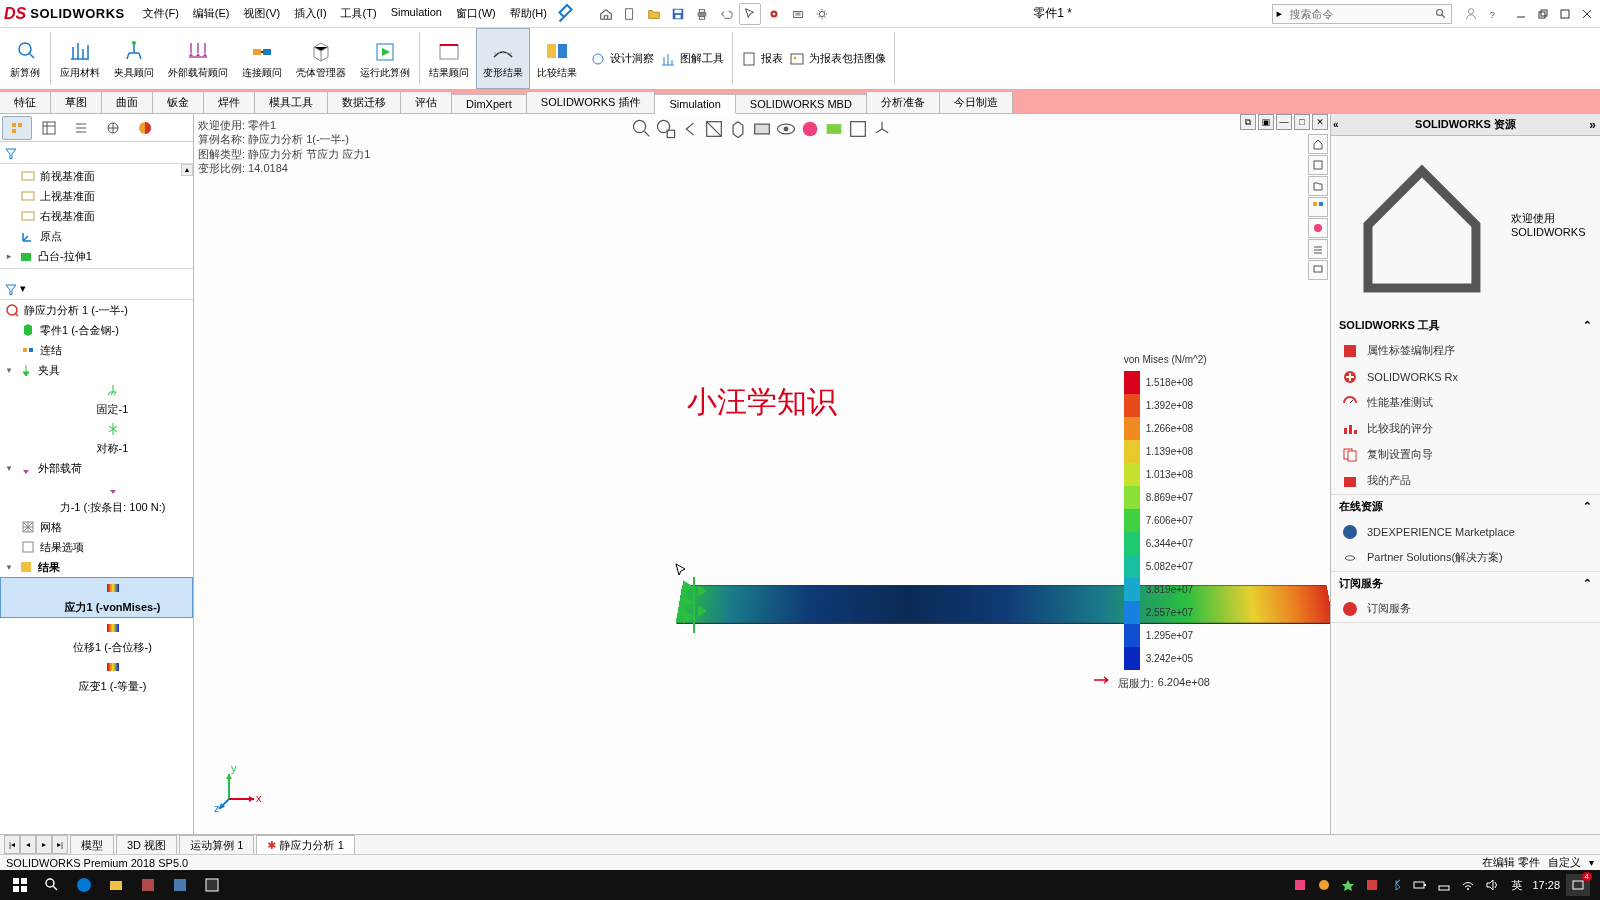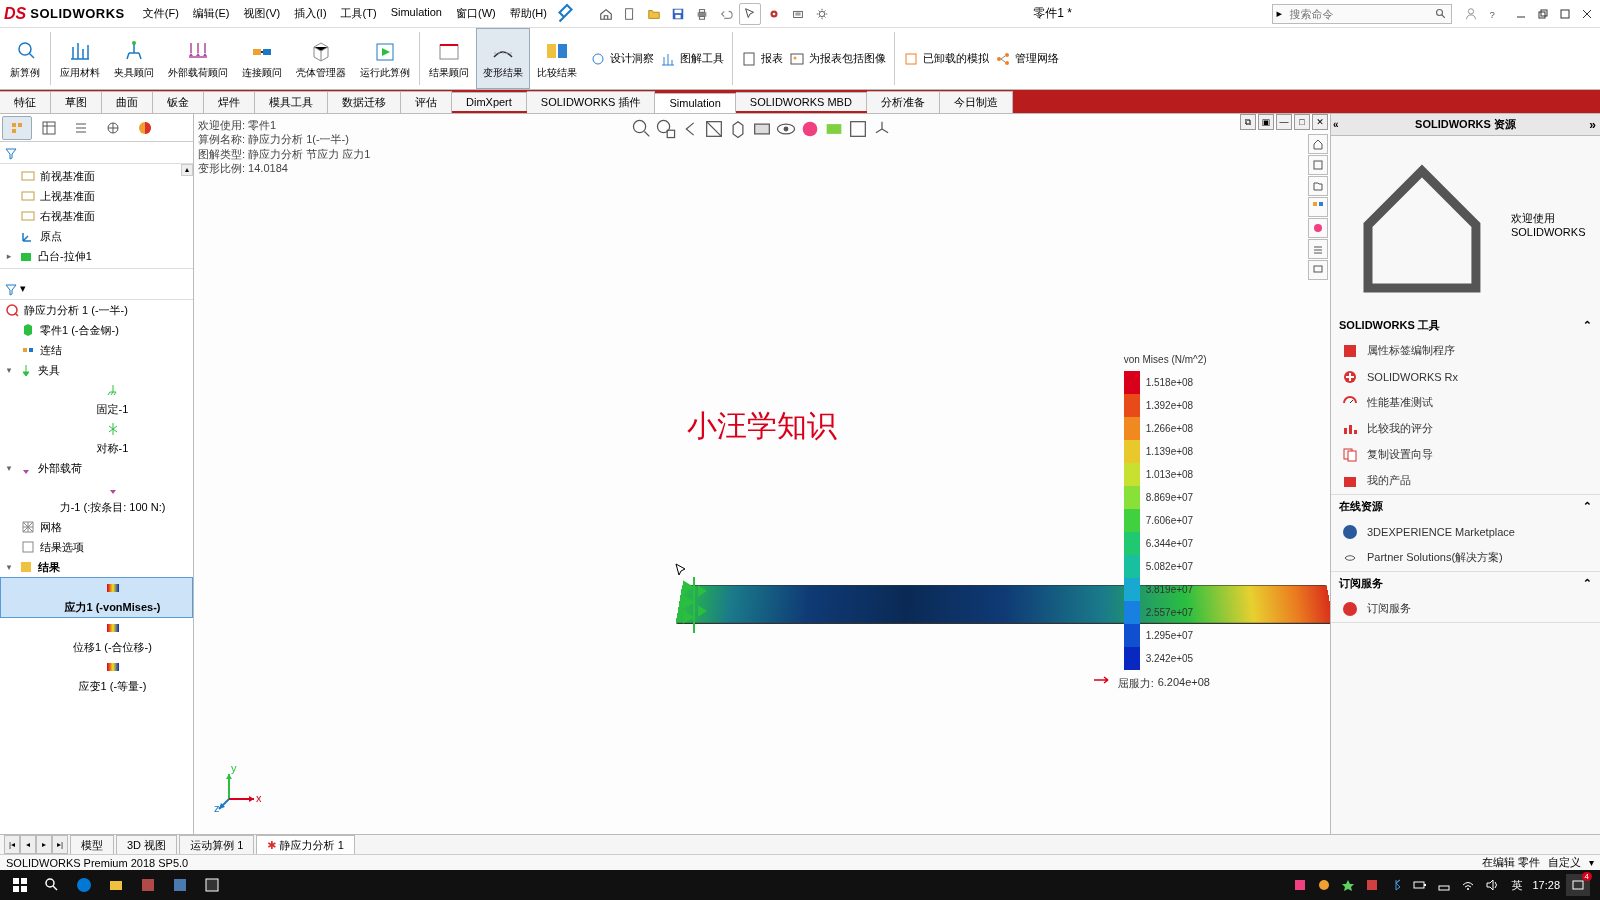--- a/index.html
+++ b/index.html
@@ -27,21 +27,21 @@
 .rbtn { display: flex; flex-direction: column; align-items: center; justify-content: center; padding: 2px 6px; cursor: pointer; min-width: 46px; border: 1px solid transparent; }
 .rbtn.active { background: #e0e8f0; border: 1px solid #9ab; }
 .rbtn .ricon { width: 26px; height: 26px; }
 .rbtn .rlabel { font-size: 10px; text-align: center; line-height: 1.1; margin-top: 2px; }
 .rsep { width: 1px; background: #ccc; margin: 4px 2px; }
 .rcol { display: flex; flex-direction: row; justify-content: center; gap: 2px; padding: 2px 4px; }
 .rrow-sm { display: flex; align-items: center; gap: 4px; cursor: pointer; padding: 1px 2px; font-size: 10px; }
 .rrow-sm .smicon { width: 16px; height: 16px; }
 
 
-.feature-tabs { height: 24px; background: #b91c1c; border-bottom: 1px solid #bbb; display: flex; align-items: center; }
+.feature-tabs { height: 24px; background: #fca5a5; border-bottom: 1px solid #bbb; display: flex; align-items: flex-end; }
 .ftab { padding: 3px 14px; border-right: 1px solid #bbb; border-top: 1px solid #bbb; background: #f5f5f5; cursor: pointer; font-size: 11px; display: flex; align-items: center; }
 .ftab.active { background: #fff; border-bottom: 1px solid #fff; position: relative; top: 1px; }
 
 
 .workspace { display: flex; height: calc(900px - 28px - 62px - 24px - 20px - 16px - 30px); }
 
 
 .left-panel { width: 194px; border-right: 1px solid #bbb; display: flex; flex-direction: column; background: #fff; }
 .panel-tabs { height: 28px; display: flex; border-bottom: 1px solid #ccc; padding: 2px; gap: 2px; }
 .ptab { width: 30px; height: 24px; display: flex; align-items: center; justify-content: center; cursor: pointer; border-radius: 2px; }
@@ -56,21 +56,21 @@
 .tree-expander { width: 10px; display: inline-flex; justify-content: center; color: #666; font-size: 9px; }
 .tree-sep { height: 8px; border-top: 1px solid #ddd; margin: 2px 0; }
 .scroll-ind { position: absolute; right: 0; top: 0; width: 12px; height: 100%; }
 .scroll-ind-arrow { width: 12px; height: 12px; background: #eee; border: 1px solid #ccc; font-size: 8px; text-align: center; }
 
 
 .viewport { flex: 1; position: relative; background: #fdfdfd; overflow: hidden; }
 .view-toolbar { position: absolute; top: 4px; left: 50%; transform: translateX(-50%); display: flex; gap: 2px; }
 .vicon { width: 22px; height: 22px; display: flex; align-items: center; justify-content: center; cursor: pointer; }
 .model-info { position: absolute; top: 4px; left: 4px; font-size: 10px; line-height: 1.3; color: #444; }
-.watermark { position: absolute; top: 292px; left: 50%; transform: translateX(-50%); color: #d9001b; font-size: 30px; font-family: SimSun, serif; }
+.watermark { position: absolute; top: 268px; left: 50%; transform: translateX(-50%); color: #d9001b; font-size: 30px; font-family: SimSun, serif; }
 .beam { position: absolute; top: 470px; left: 485px; right: 0; height: 40px; background: linear-gradient(90deg, #2bbf40 0%, #1a7a8a 8%, #0f3a75 20%, #0a2a55 35%, #0f3a75 50%, #1a7a8a 65%, #2bbf40 78%, #e8d030 88%, #ea7a20 95%, #d9301b 100%); transform: perspective(400px) rotateX(12deg); border-top: 1px solid #333; border-bottom: 1px solid #333; border-radius: 2px; }
 .fixture { position: absolute; top: 458px; left: 485px; width: 30px; height: 66px; }
 .legend { position: absolute; top: 240px; right: 120px; font-size: 10px; color: #333; }
 .legend-title { margin-bottom: 6px; font-size: 10px; }
 .legend-row { display: flex; align-items: center; height: 23px; }
 .legend-sw { width: 16px; height: 23px; margin-right: 6px; }
 .legend-val { font-size: 10px; }
 .yield-line { display: flex; gap: 4px; margin-top: 6px; margin-left: -30px; }
 .axis-triad { position: absolute; bottom: 20px; left: 20px; width: 50px; height: 50px; }
 .cursor-fake { position: absolute; top: 448px; left: 480px; }
@@ -339,37 +339,20 @@
       </div>
     <div class="rrow-sm">
         <svg class="smicon" viewBox="0 0 16 16">
           <rect x="2" y="3" width="12" height="10" stroke="#555" fill="none"></rect>
           <circle cx="6" cy="7" r="1.5" fill="#f0a030"></circle>
         </svg>
         <span>为报表包括图像</span>
       </div>
   </div>
   <div class="rsep"></div>
-  <div class="rcol">
-    <div class="rrow-sm">
-        <svg class="smicon" viewBox="0 0 16 16">
-          <rect x="3" y="3" width="10" height="10" stroke="#f08020" fill="none"></rect>
-        </svg>
-        <span>已卸载的模拟</span>
-      </div>
-    <div class="rrow-sm">
-        <svg class="smicon" viewBox="0 0 16 16">
-          <circle cx="4" cy="8" r="2" fill="#f08020"></circle>
-          <circle cx="12" cy="4" r="2" fill="#f08020"></circle>
-          <circle cx="12" cy="12" r="2" fill="#f08020"></circle>
-          <path d="M6 8l4-3M6 8l4 3" stroke="#888"></path>
-        </svg>
-        <span>管理网络</span>
-      </div>
-  </div>
 </div>
 
 <div class="feature-tabs">
   <div class="ftab">特征</div>
   <div class="ftab">草图</div>
   <div class="ftab">曲面</div>
   <div class="ftab">钣金</div>
   <div class="ftab">焊件</div>
   <div class="ftab">模具工具</div>
   <div class="ftab">数据迁移</div>

